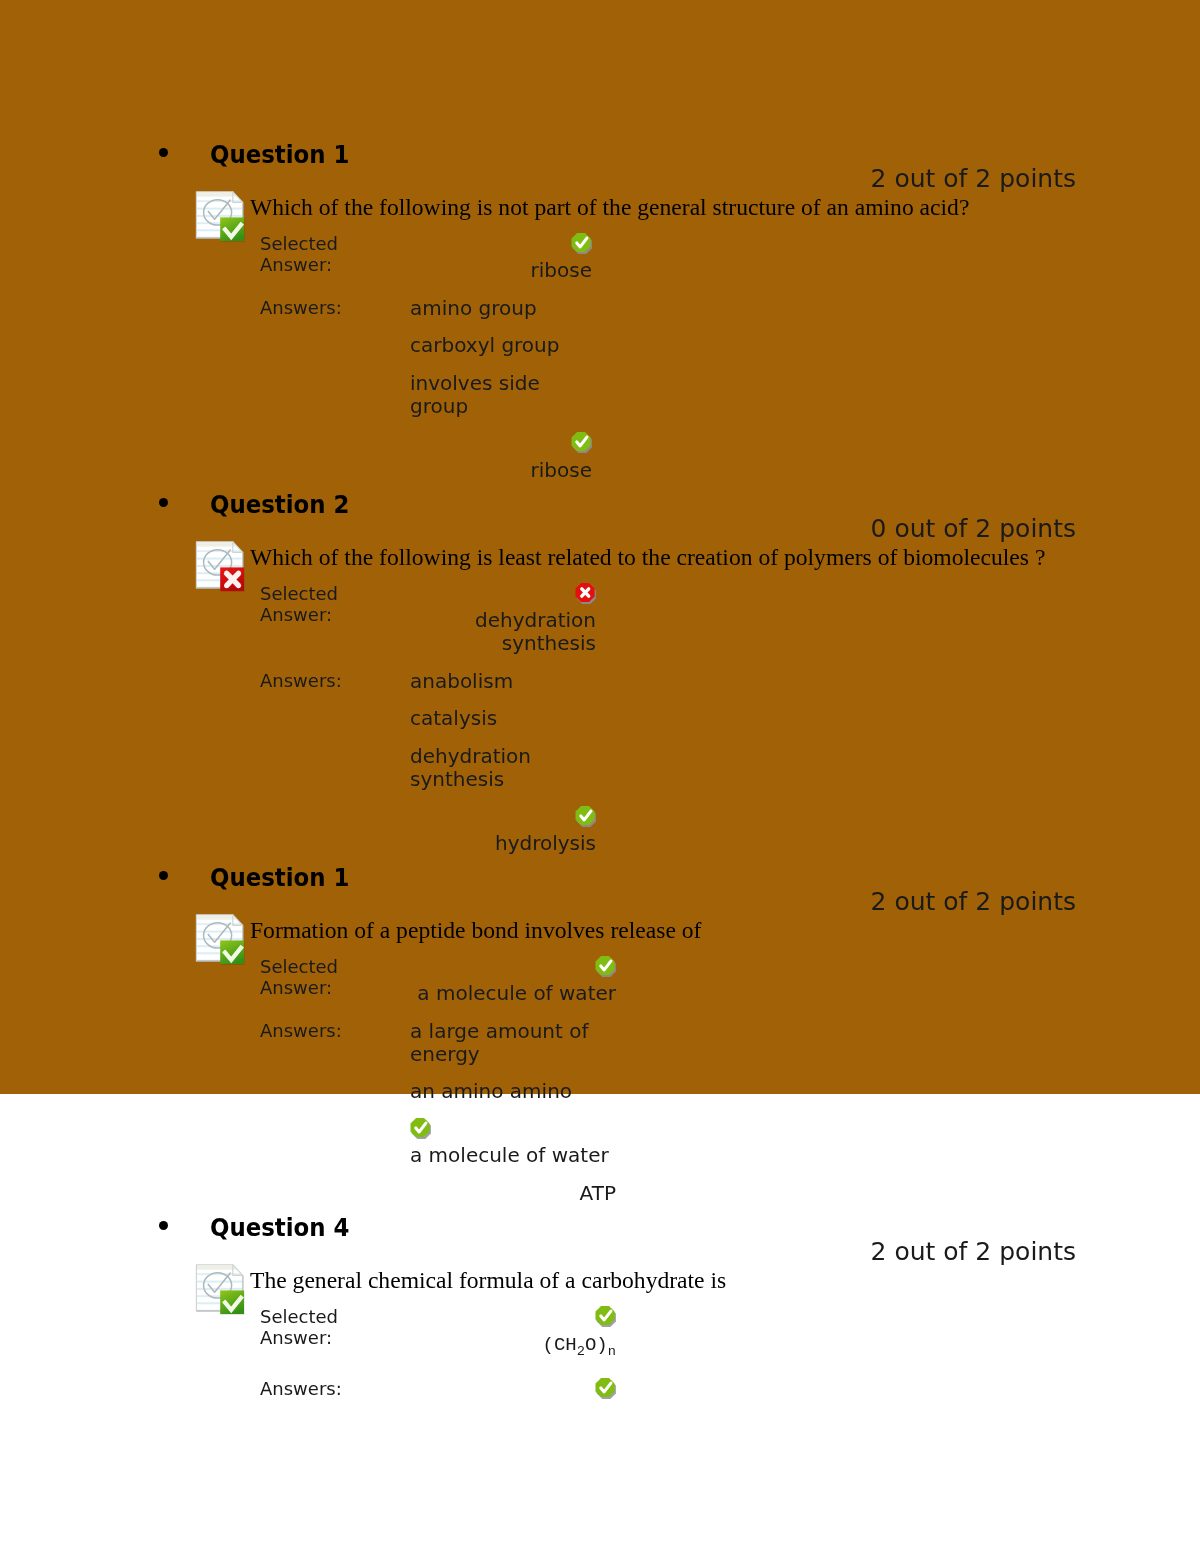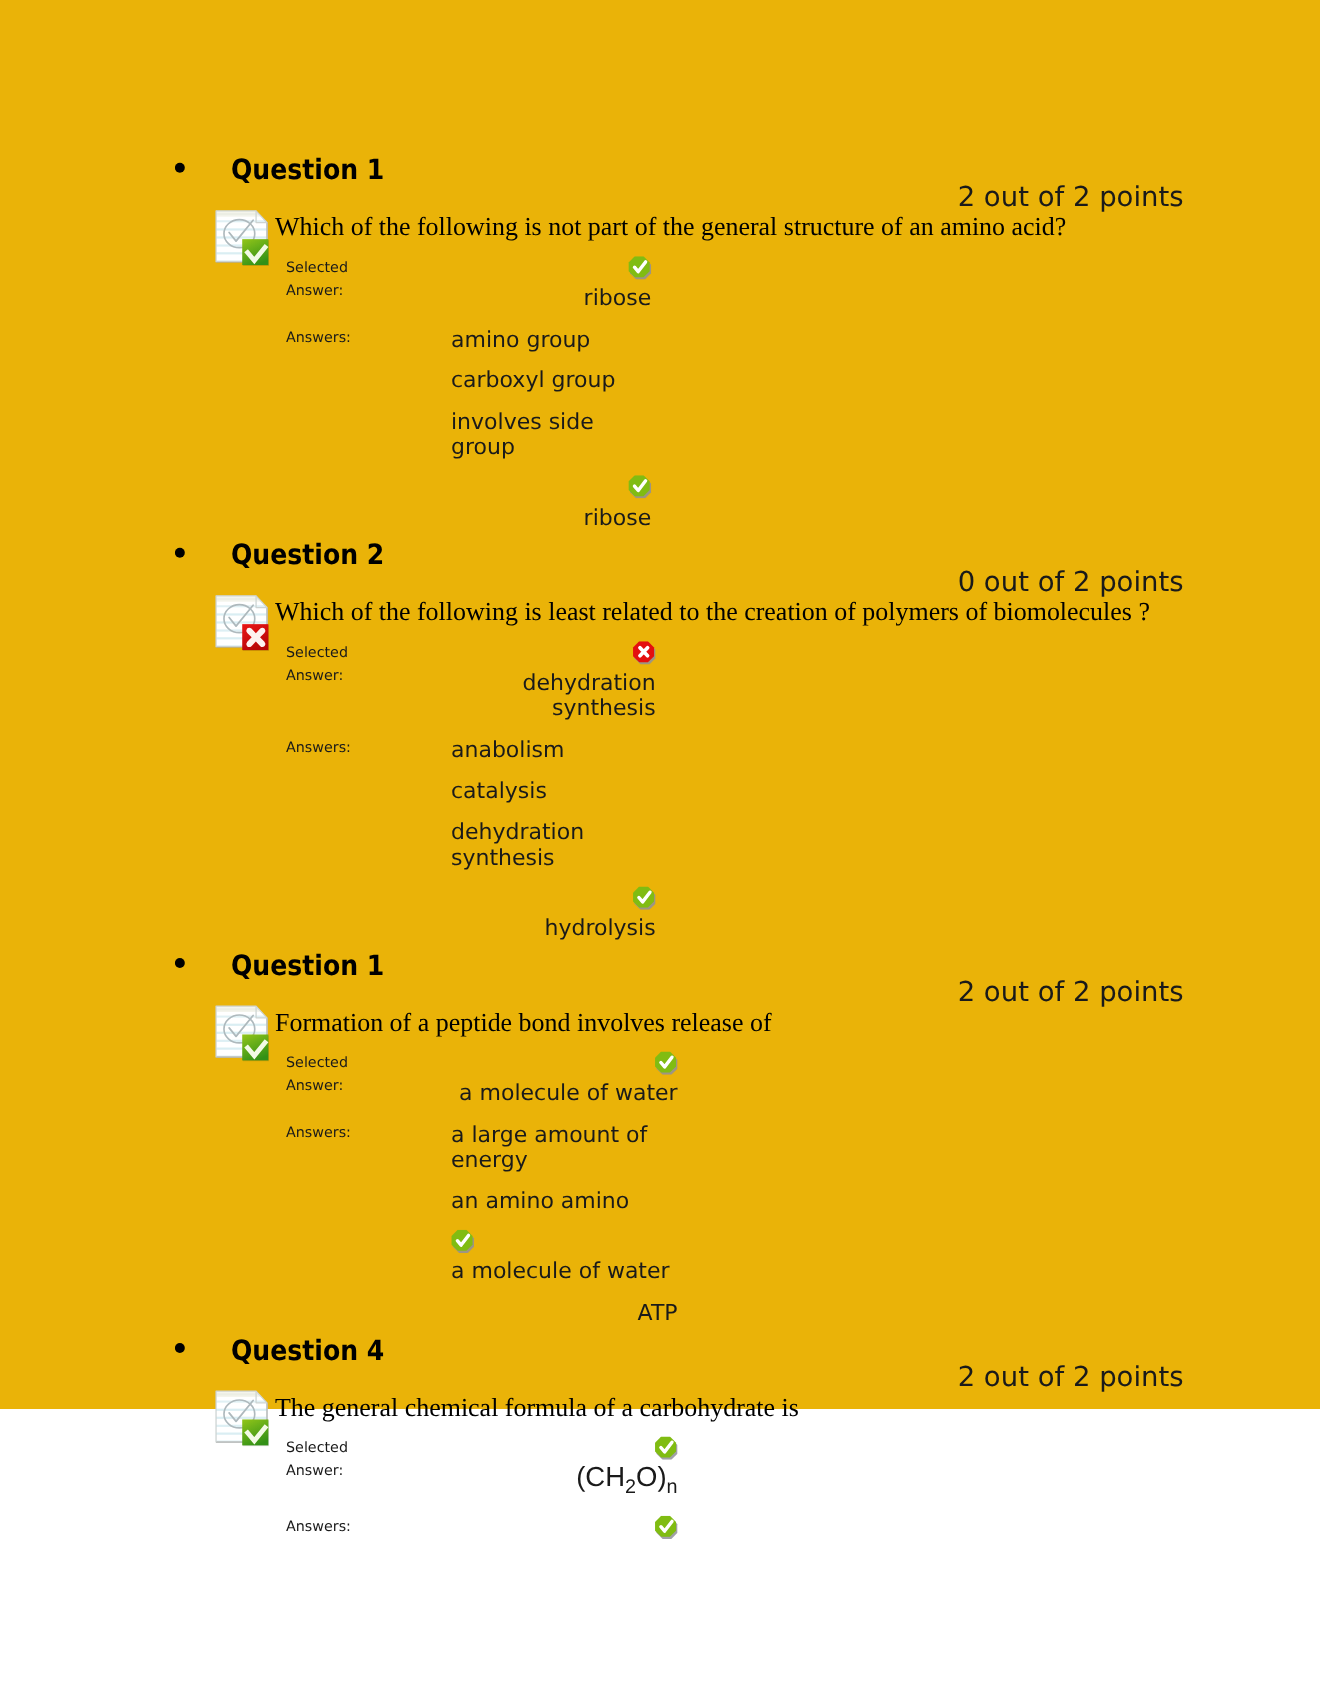--- a/index.html
+++ b/index.html
@@ -1,19 +1,19 @@
 <!DOCTYPE html>
 <html><head>
 <meta charset="utf-8">
 <title>Quiz Results</title>
 <style>
   html,body{margin:0;padding:0;background:#ffffff;}
   body{width:1200px;height:1553px;overflow:hidden;
        font-family:"DejaVu Sans",sans-serif;color:#1a1a1a;}
-  .page{position:relative;width:1200px;height:1281px;background:#eab308;
+  .page{position:relative;width:1200px;height:1094px;background:#a16207;
         transform:translateZ(0);}
 
   .qblock{position:absolute;left:0;width:1200px;transform:translateZ(0);}
 
   .bullet{position:absolute;left:159px;top:0px;width:9px;height:9px;
           background:#000;border-radius:50%;}
   .qtitle{position:absolute;left:210px;top:-6px;
           font-family:"DejaVu Sans Condensed","DejaVu Sans",sans-serif;
           font-weight:bold;font-size:25.4px;line-height:25px;white-space:nowrap;color:#000;}
   .points{position:absolute;right:124px;top:21px;
@@ -21,28 +21,28 @@
           white-space:nowrap;}
   .qicon{position:absolute;left:195px;top:42px;width:52px;height:52px;line-height:0;
          filter:blur(0.6px) saturate(0.95);}
   .qtext{position:absolute;left:250px;top:48px;
          font-family:"Liberation Serif",serif;font-size:23.6px;line-height:23px;
          white-space:nowrap;color:#000;}
 
   .qtable{position:absolute;left:260px;top:85px;border-collapse:collapse;}
   .qtable td{vertical-align:top;padding:0;}
   .tdlabel{width:150px;
-           font-family:"DejaVu Sans",sans-serif;font-size:13px;line-height:21.3px;}
+           font-family:"DejaVu Sans",sans-serif;font-size:18px;line-height:21.3px;}
   .tdans{font-family:"DejaVu Sans",sans-serif;font-size:20px;line-height:23.2px;}
   .tdans p{margin:0 0 14.3px 0;}
   .tdans p:last-child{margin-bottom:0;text-align:right;}
   .row2 td{padding-top:14.3px;}
   .mark{display:inline-block;width:21px;height:21px;vertical-align:baseline;filter:blur(0.35px);}
   sub{font-size:0.72em;}
-  .formula{font-family:Liberation Sans, sans-serif;font-size:25px;}
+  .formula{font-family:Liberation Mono, monospace;font-size:19px;}
 </style>
 </head>
 <body>
 
 <div class="page">
     <div class="qblock" style="top: 148px;">
       <div class="bullet"></div>
       <div class="qtitle">Question 1</div>
       <div class="points">2 out of 2 points</div>
       <div class="qicon"><svg viewBox="0 0 52 52" width="52" height="52">

